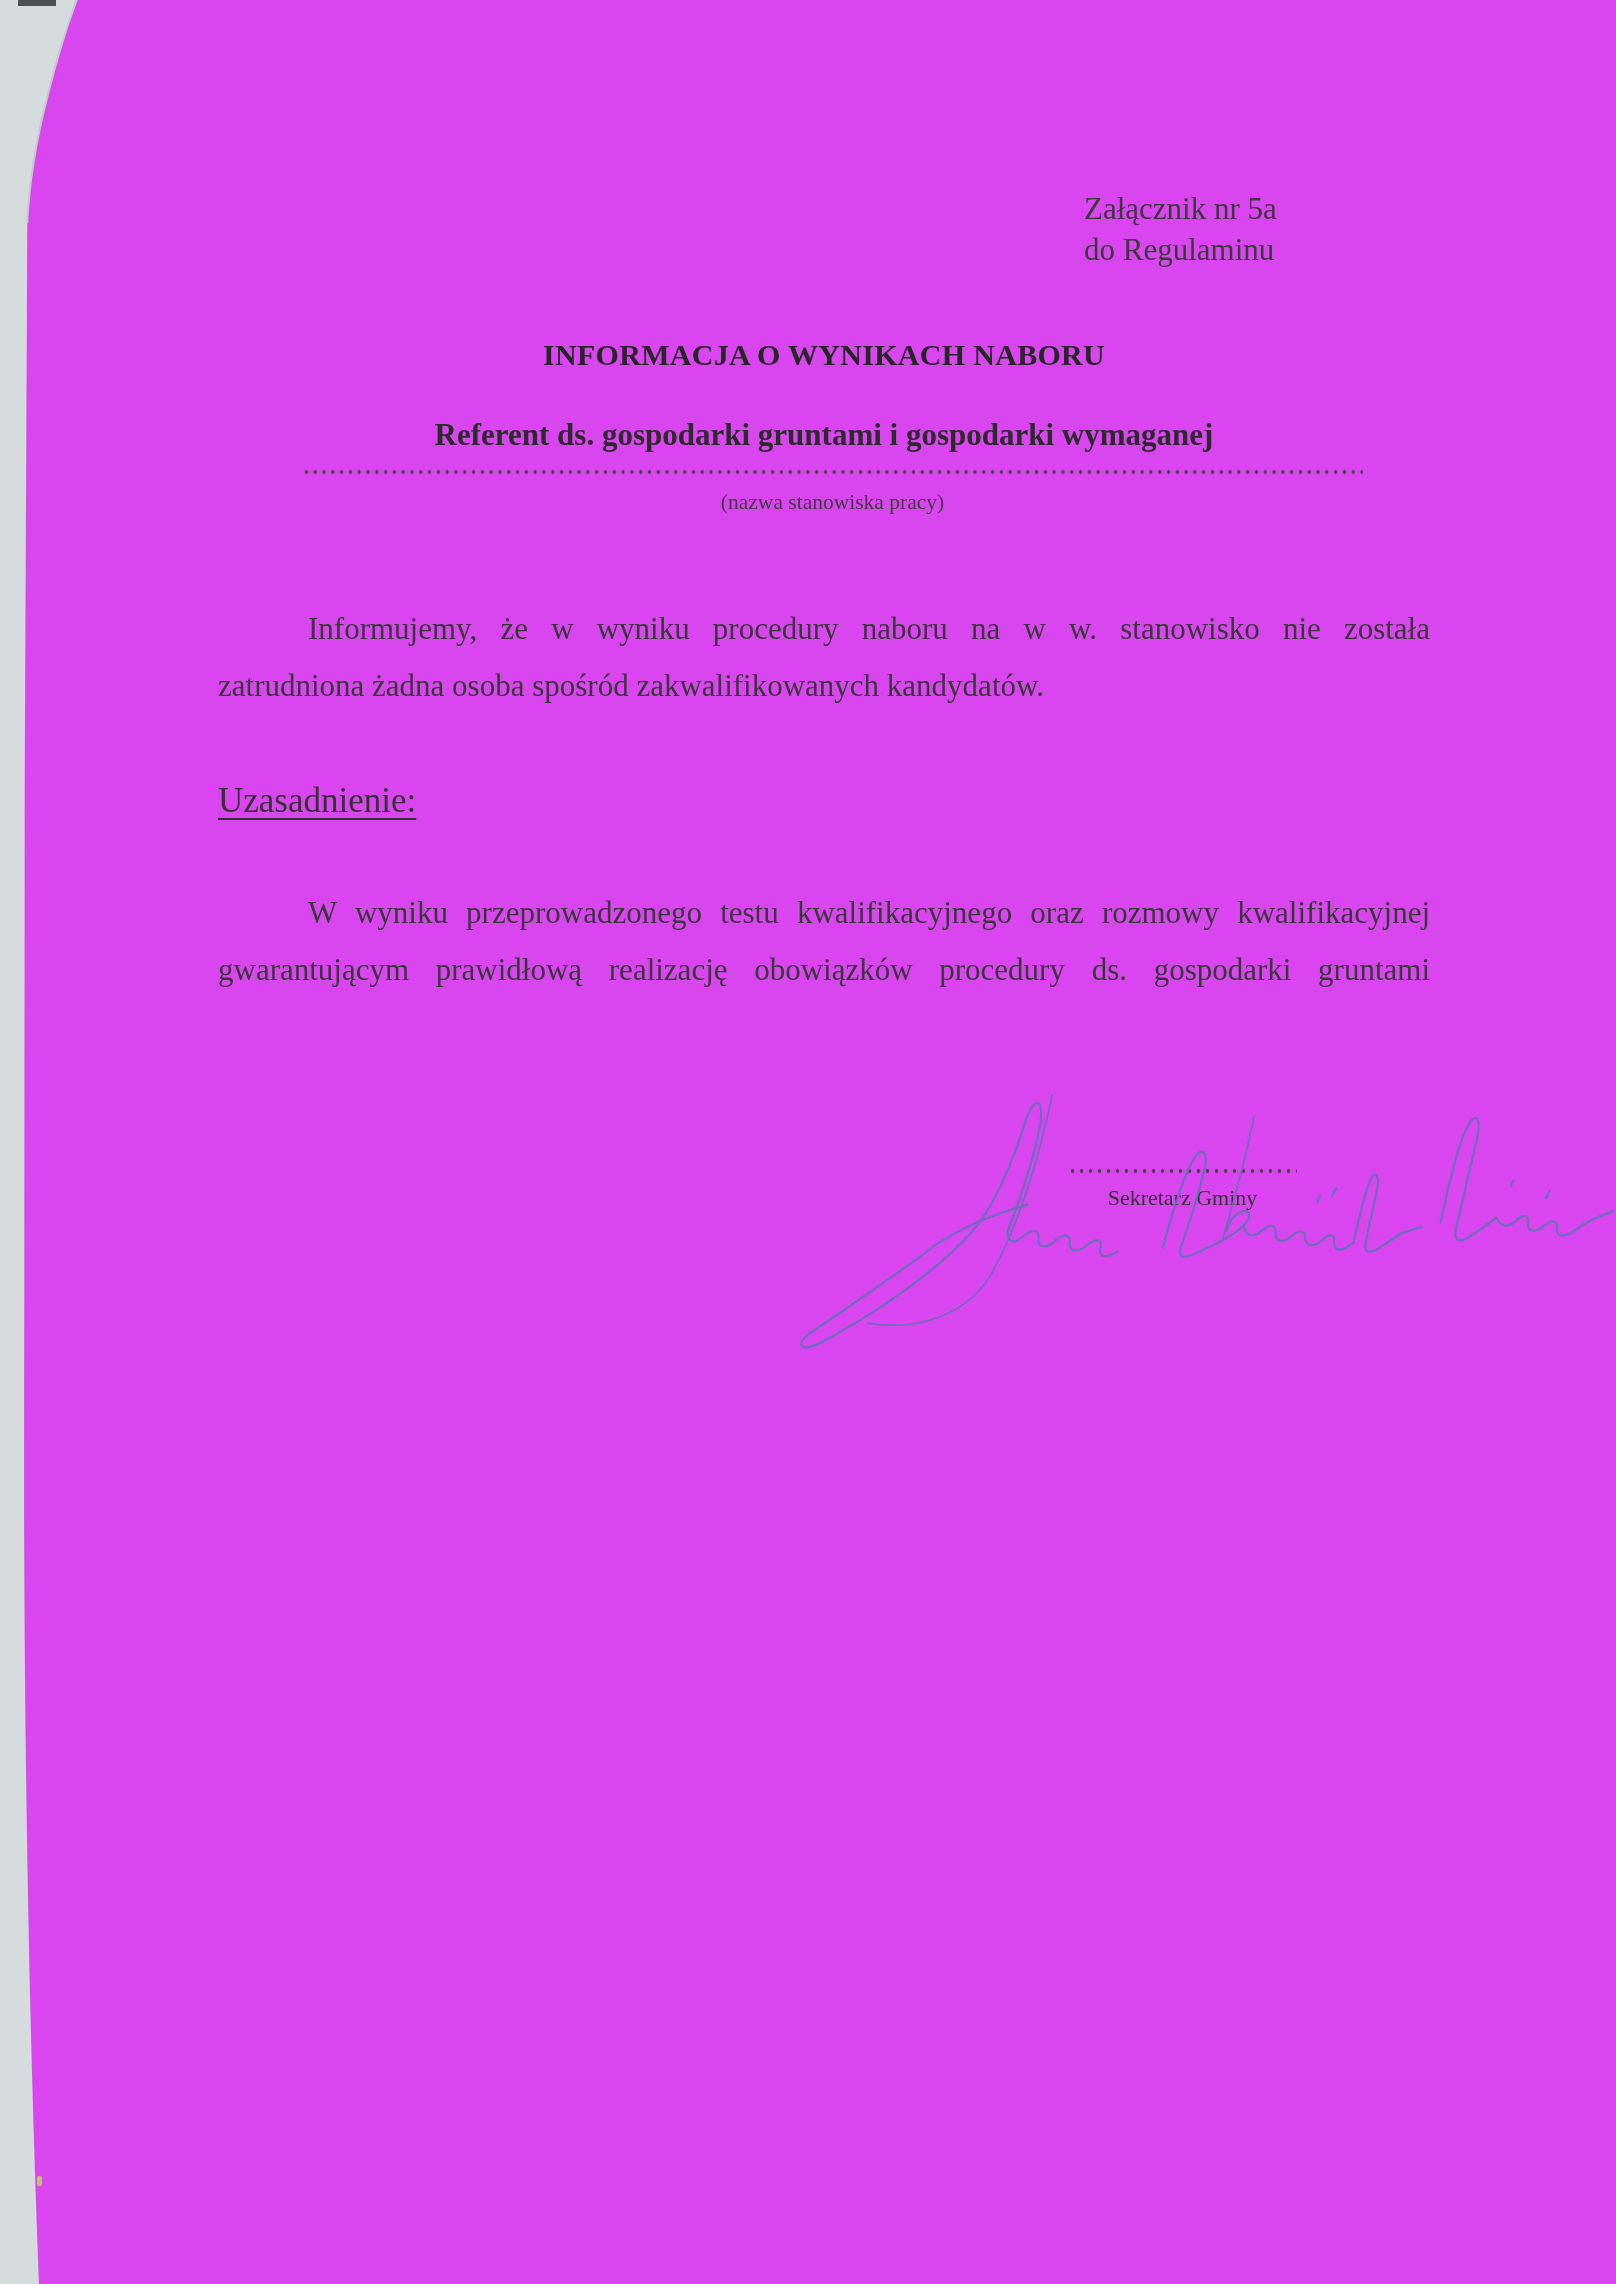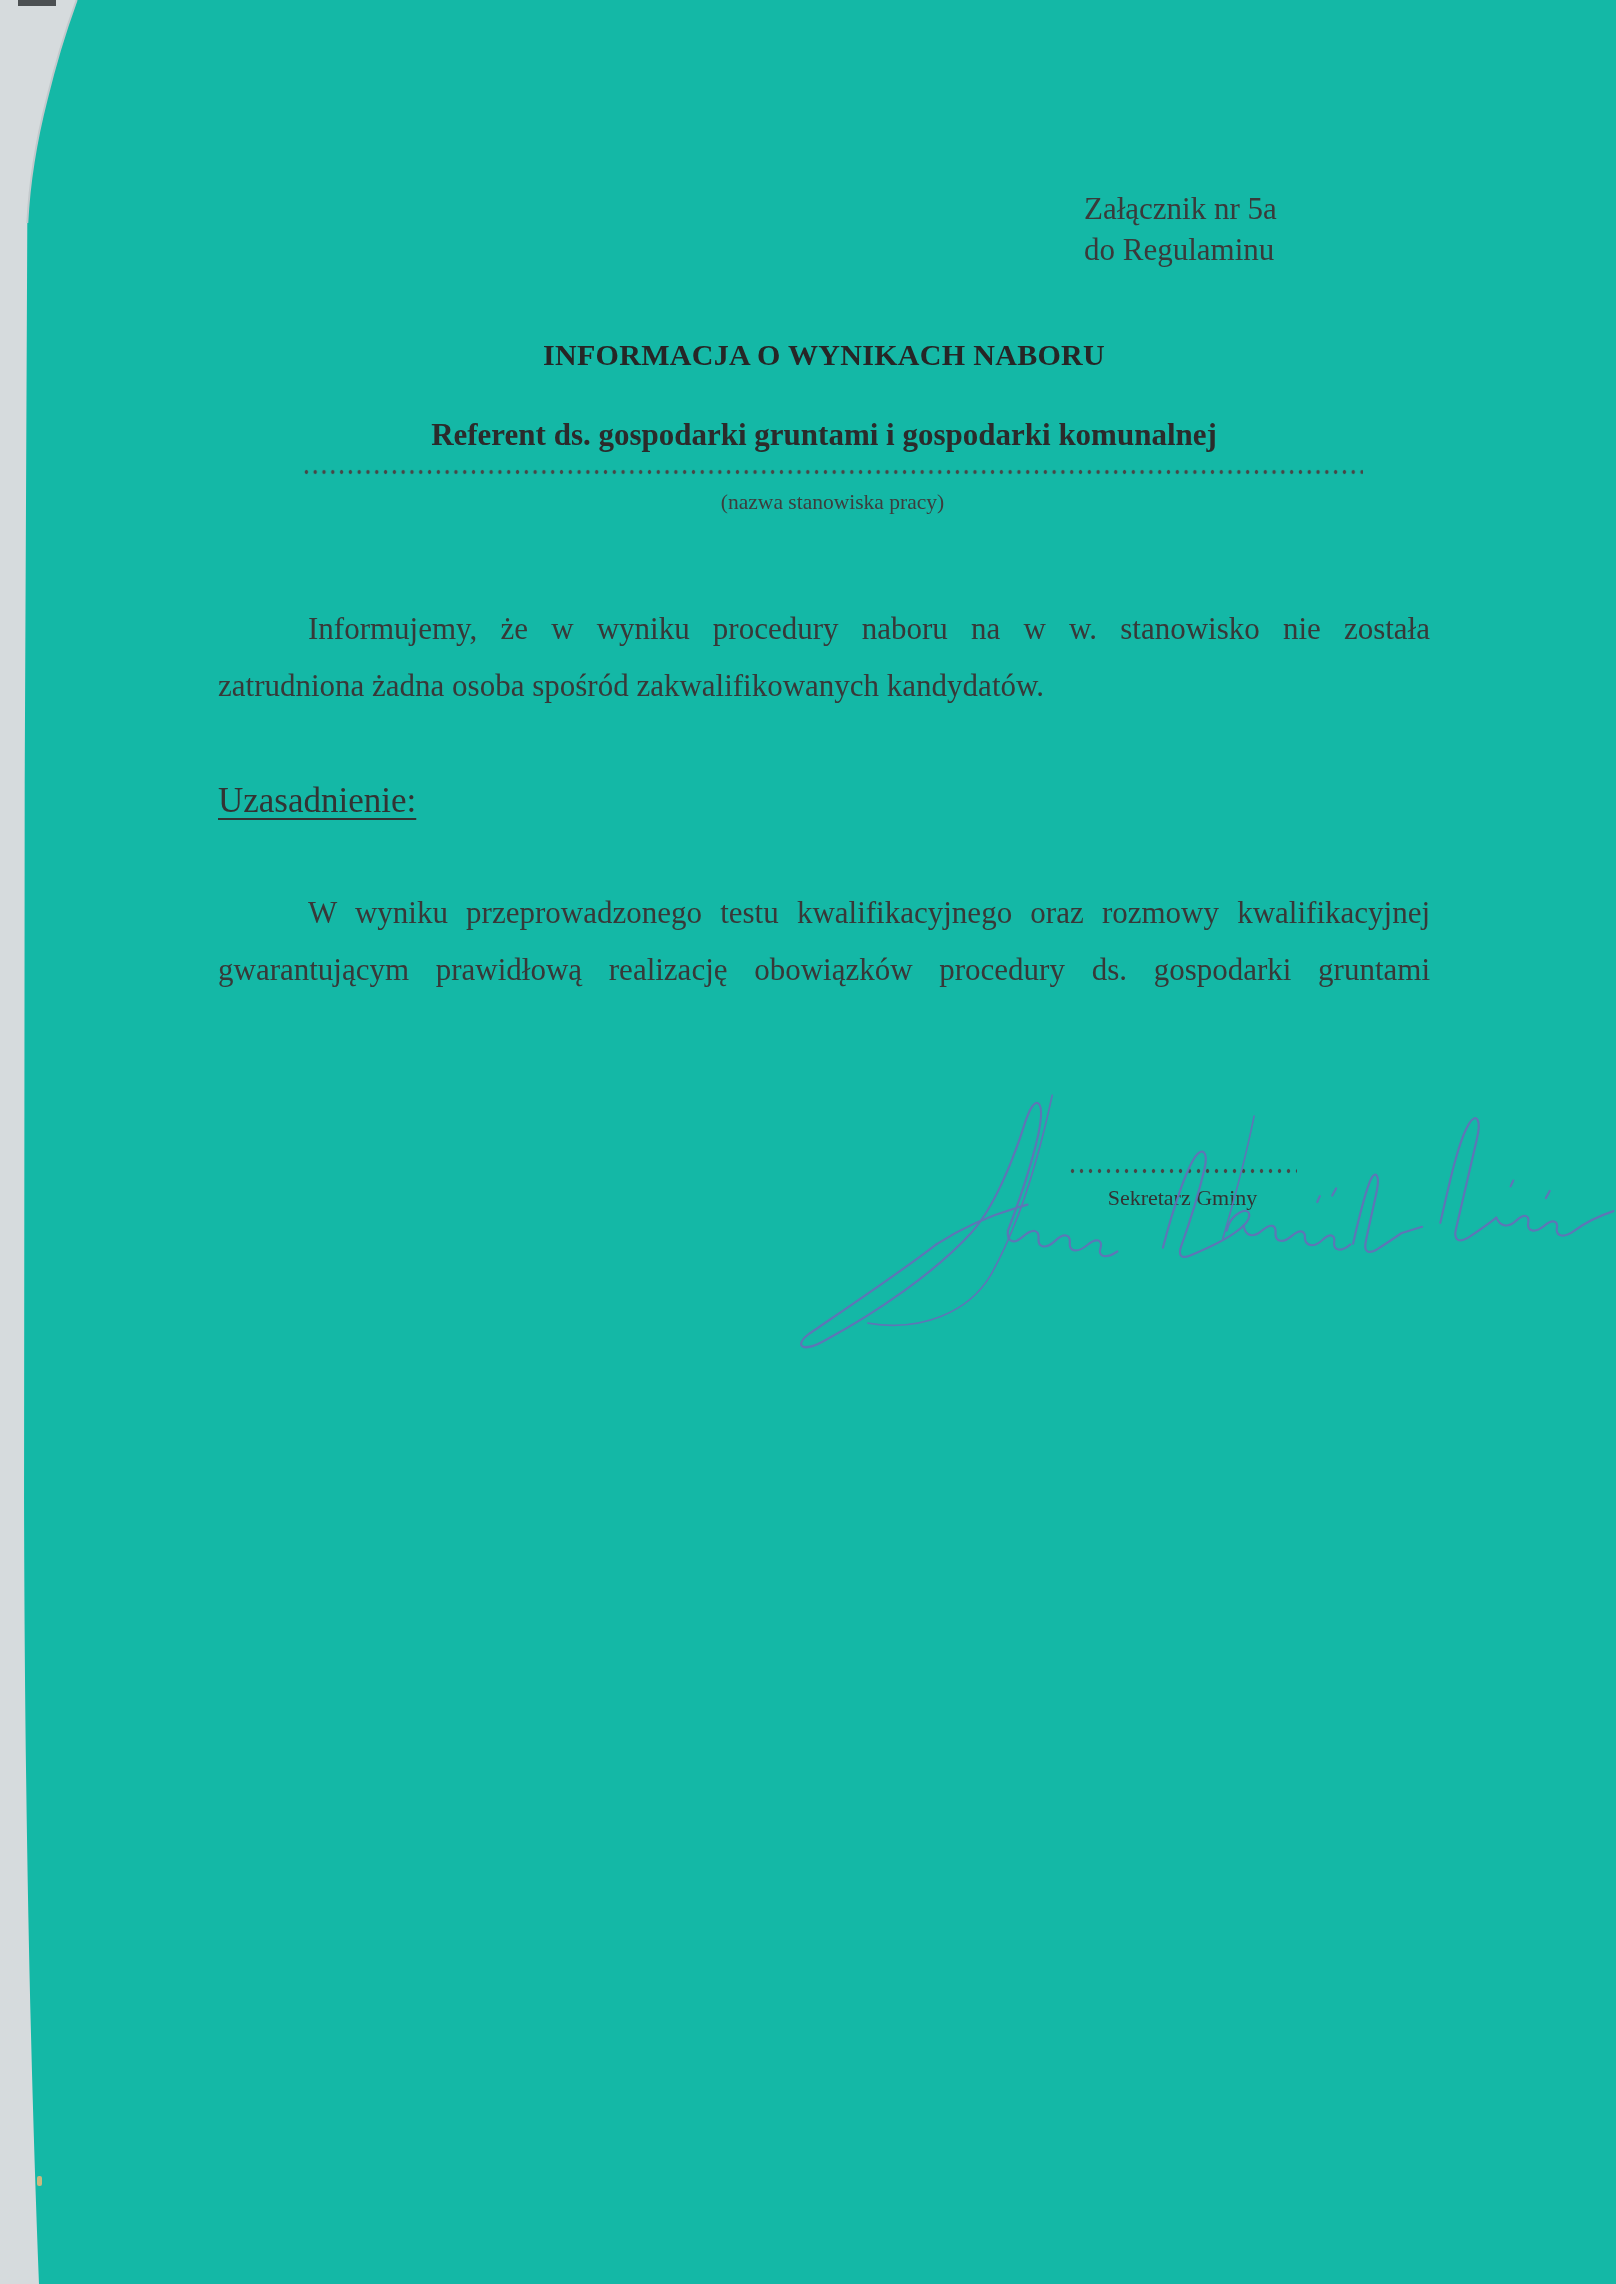--- a/index.html
+++ b/index.html
@@ -1,19 +1,19 @@
 <!DOCTYPE html>
 <html style="font-size:10.4px"><head>
 <meta charset="utf-8">
 <style>
   html,body{margin:0;padding:0;background:#9a9a9a;}
   .page{
     position:relative;
     width:1617px;height:2284px;
-    background:#14b8a6;
+    background:#d946ef;
     overflow:hidden;
     font-family:"Liberation Serif","DejaVu Serif",serif;
     color:#383838;
   }
   .scan-edge{position:absolute;left:0;top:0;width:104px;height:2284px;}
   .abs{position:absolute;}
   .attachment{
     left:1084px;top:188px;
     font-size:31px;line-height:41px;white-space:nowrap;color:#3a3a3a;
   }
@@ -69,21 +69,21 @@
   <div class="abs corner-smudge"></div>
   <div class="abs edge-speck"></div>
 
   <div class="abs attachment">
     <div>Załącznik nr 5a</div>
     <div>do Regulaminu</div>
   </div>
 
   <div class="abs doc-title">INFORMACJA O WYNIKACH NABORU</div>
 
-  <div class="abs position-title">Referent ds. gospodarki gruntami i gospodarki komunalnej</div>
+  <div class="abs position-title">Referent ds. gospodarki gruntami i gospodarki wymaganej</div>
 
   <div class="abs dots dots-main"></div>
   <div class="abs caption">(nazwa stanowiska pracy)</div>
 
   <div class="abs para" style="top:600px;">
     <div class="ln jst ind">Informujemy, że w wyniku procedury naboru na w w. stanowisko nie została</div>
     <div class="ln">zatrudniona żadna osoba spośród zakwalifikowanych kandydatów.</div>
   </div>
 
   <div class="abs section-heading">Uzasadnienie:</div>

